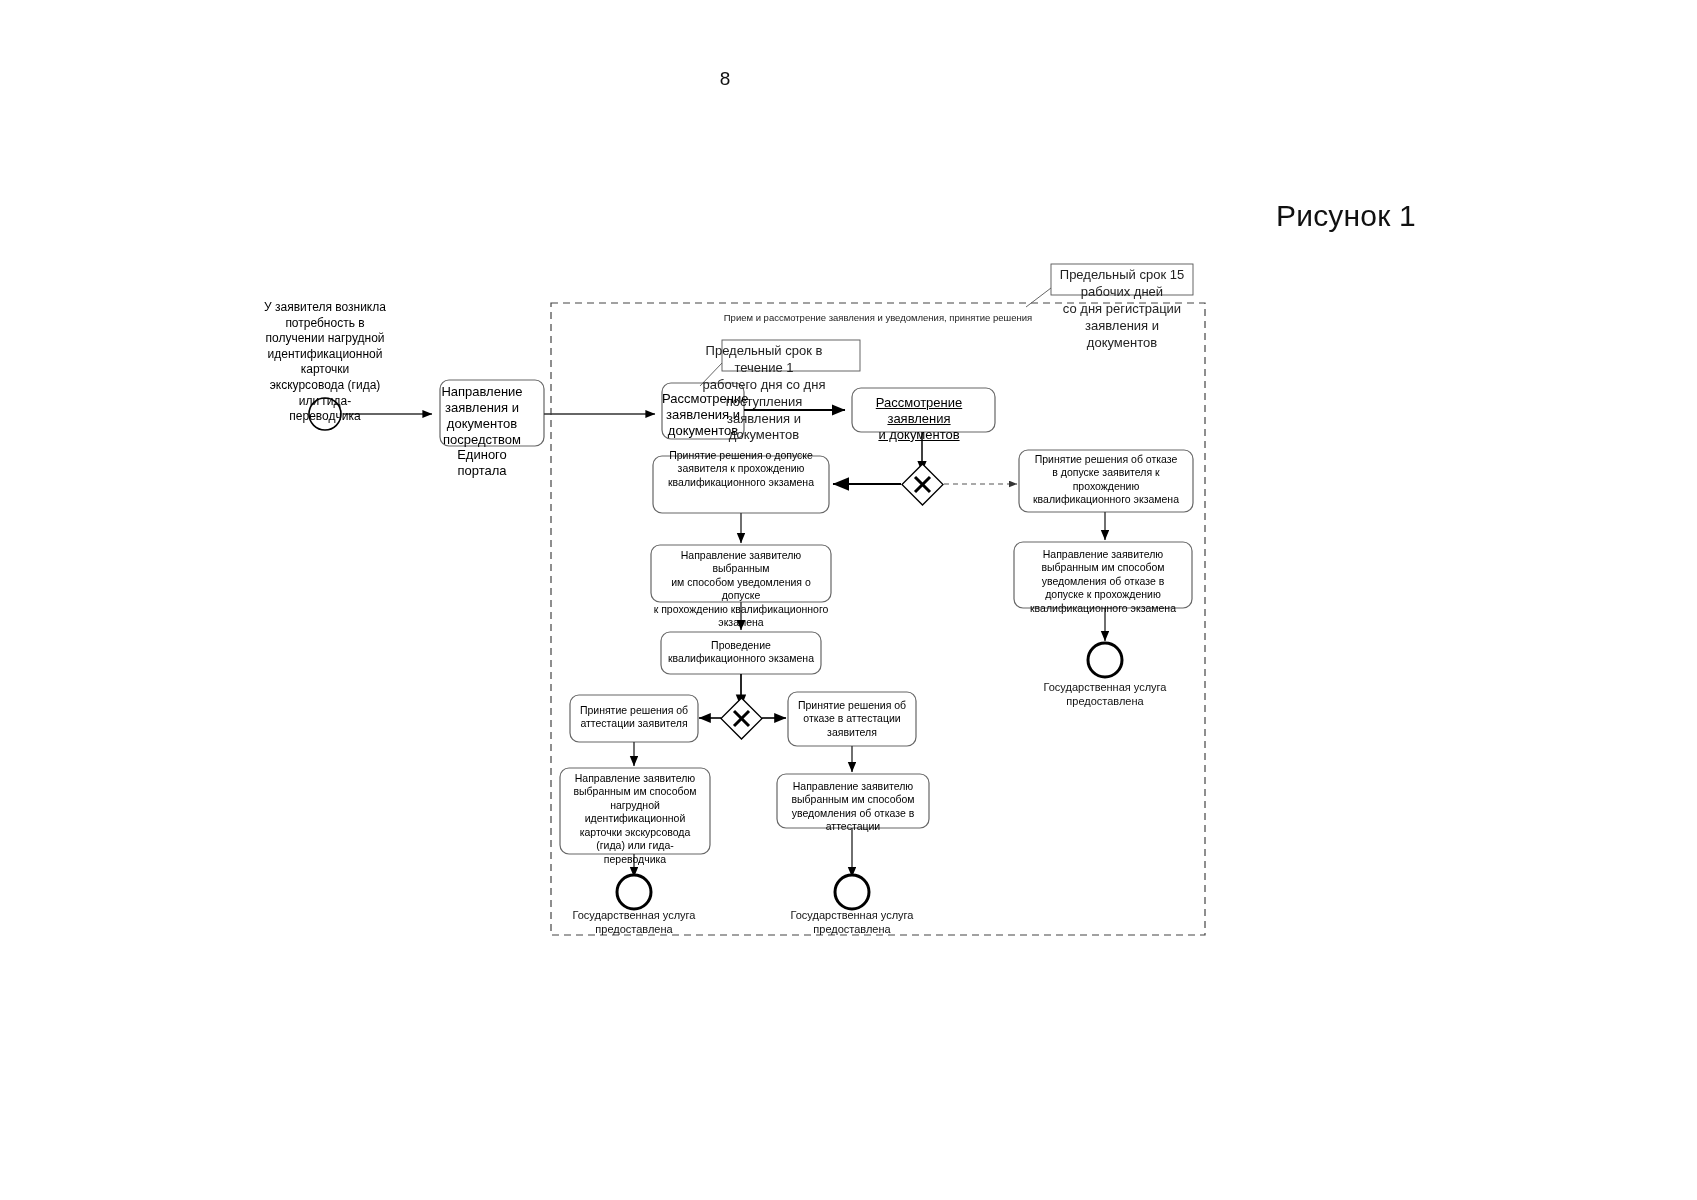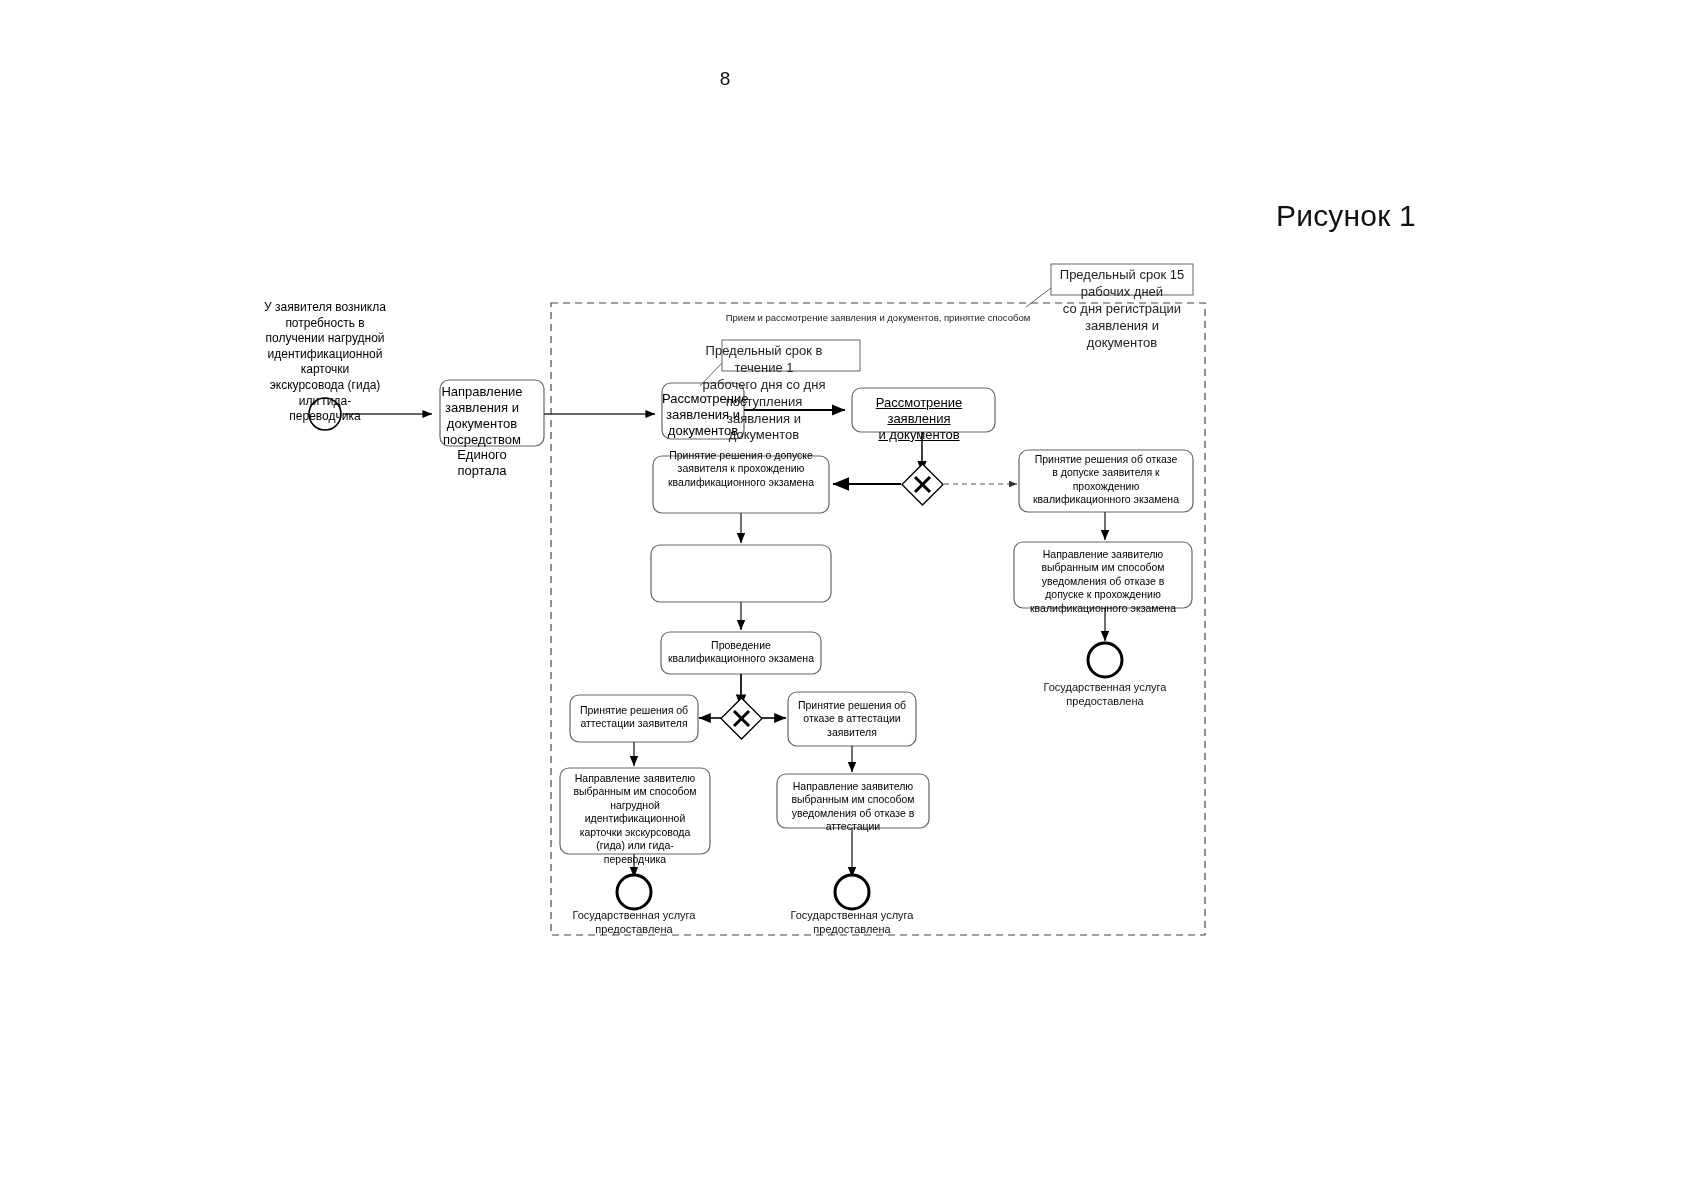--- a/index.html
+++ b/index.html
@@ -199,21 +199,21 @@
 
       <line x1="1105" y1="512" x2="1105" y2="540" stroke="#333" stroke-width="1.4" marker-end="url(#arrowFilled)"></line>
 
       <rect x="1014" y="542" width="178" height="66" rx="9" ry="9" fill="#fff" stroke="#666" stroke-width="1.2"></rect>
 
       <line x1="1105" y1="608" x2="1105" y2="641" stroke="#333" stroke-width="1.4" marker-end="url(#arrowFilled)"></line>
 
       <circle cx="1105" cy="660" r="17" fill="#fff" stroke="#000" stroke-width="3"></circle>
     </svg>
 
-    <div class="node-label lbl-pool" style="left:551px; top:312px; width:654px;">Прием и рассмотрение заявления и документов, принятие способом</div>
+    <div class="node-label lbl-pool" style="left:551px; top:312px; width:654px;">Прием и рассмотрение заявления и уведомления, принятие решения</div>
 
     <div class="node-label lbl-start" style="left:255px; top:300px; width:140px;">У заявителя возникла
 потребность в
 получении нагрудной
 идентификационной
 карточки
 экскурсовода (гида)
 или гида-
 переводчика</div>
 
@@ -239,20 +239,24 @@
 
     <div class="node-label lbl-task" style="left:655px; top:449px; width:172px;">Принятие решения о допуске
 заявителя к прохождению
 квалификационного экзамена</div>
 
     <div class="node-label lbl-task" style="left:1021px; top:453px; width:170px;">Принятие решения об отказе
 в допуске заявителя к
 прохождению
 квалификационного экзамена</div>
 
+    <div class="node-label lbl-task" style="left:653px; top:549px; width:176px;">Направление заявителю выбранным
+им способом уведомления о допуске
+к прохождению квалификационного
+экзамена</div>
 
     <div class="node-label lbl-task" style="left:1016px; top:548px; width:174px;">Направление заявителю
 выбранным им способом
 уведомления об отказе в
 допуске к прохождению
 квалификационного экзамена</div>
 
     <div class="node-label lbl-task" style="left:661px; top:639px; width:160px;">Проведение
 квалификационного экзамена</div>
 

